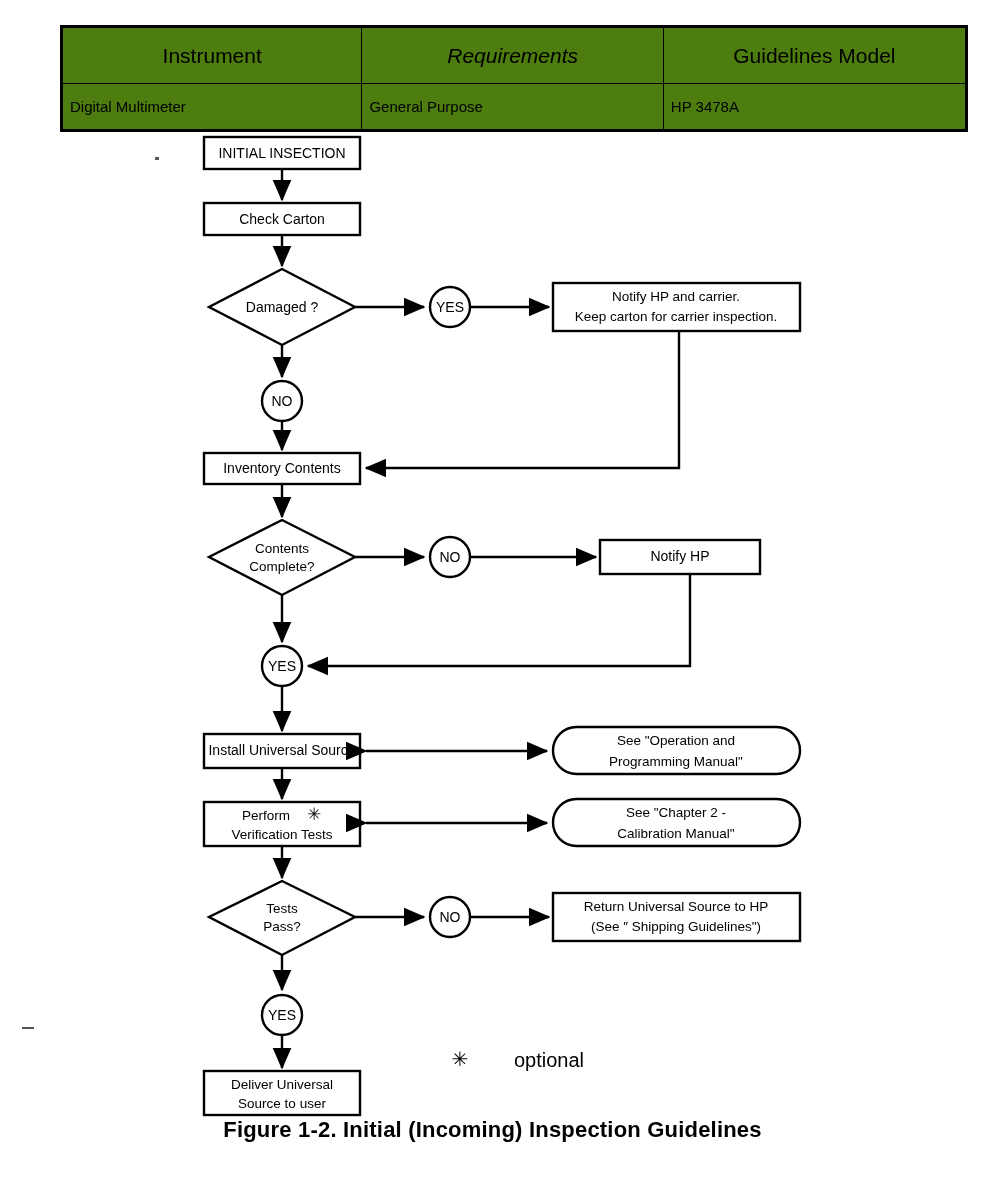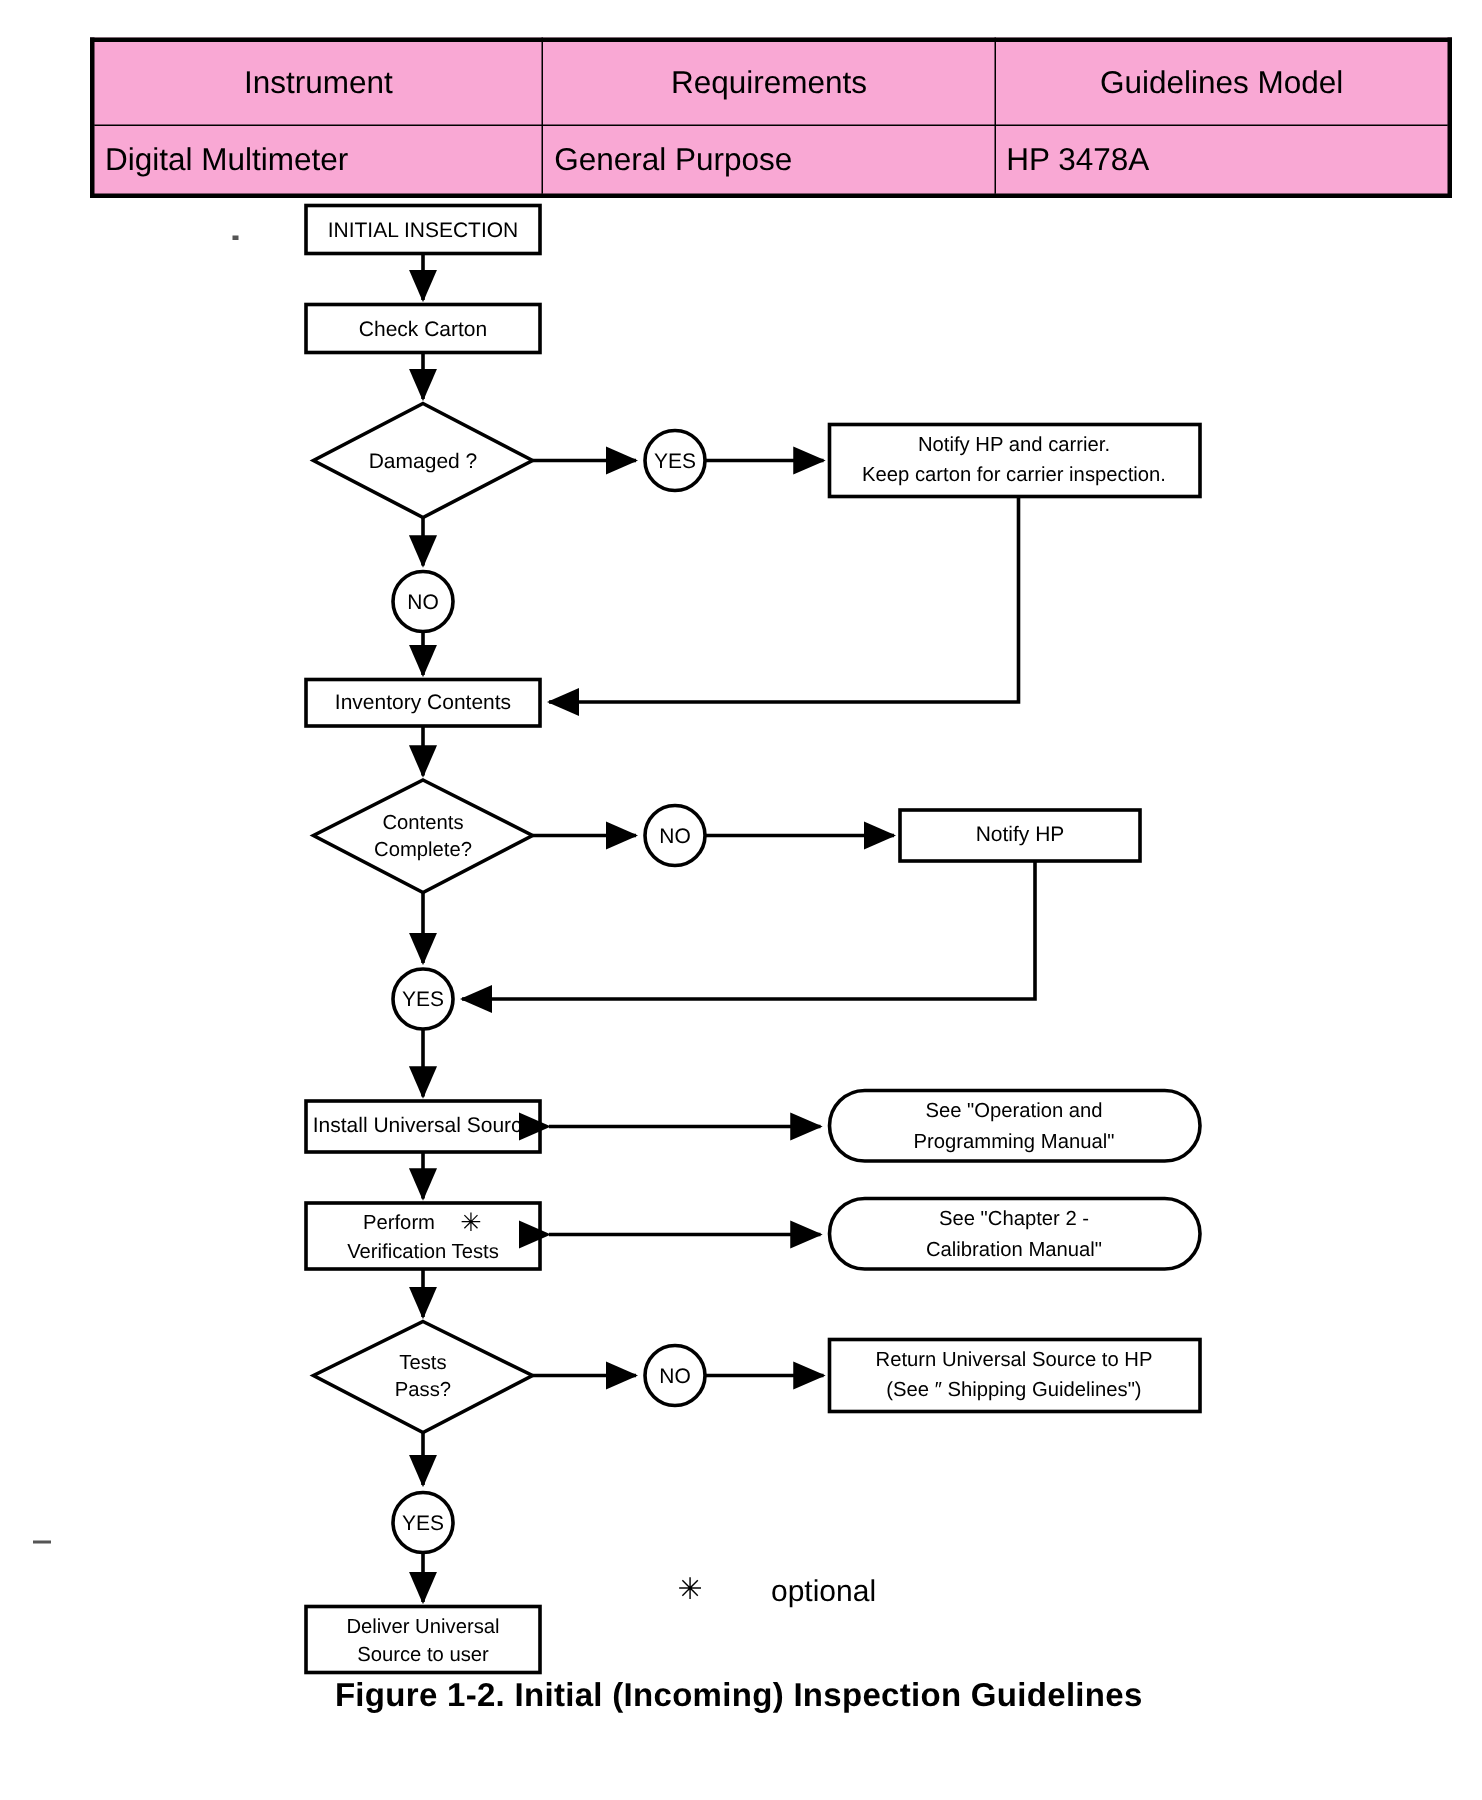--- a/index.html
+++ b/index.html
@@ -17,41 +17,41 @@
   }
 
   
   #spec-table {
     position: absolute;
     left: 60px;
     top: 25px;
     width: 908px;
     border-collapse: collapse;
     border: 3px solid #000;
-    background: #f9a8d4;
+    background: #4d7c0f;
   }
   #spec-table td, #spec-table th {
     border: 1.5px solid #000;
     padding: 0;
     vertical-align: middle;
   }
   #spec-table thead th {
     height: 55px;
     text-align: center;
     font-weight: normal;
     font-size: 21px;
   }
   #spec-table tbody td {
     height: 45px;
     text-align: left;
-    font-size: 21px;
+    font-size: 15px;
     padding-left: 7px;
   }
   .col-a { width: 33.2%; }
-  .col-b { width: 33.3%; }
+  .col-b { width: 33.3%; font-style: italic; }
   .col-c { width: 33.5%; }
 
   
   #flow-wrap {
     position: absolute;
     left: 0;
     top: 126px;
     width: 988px;
     height: 1000px;
   }

